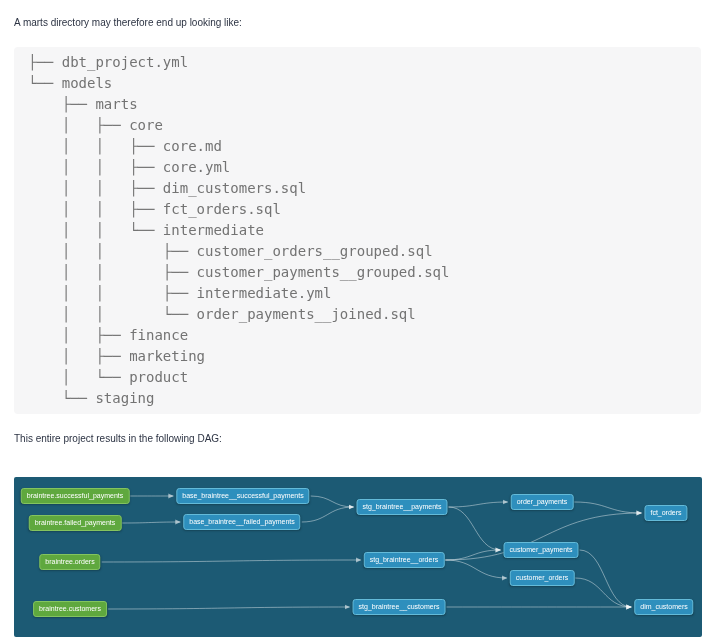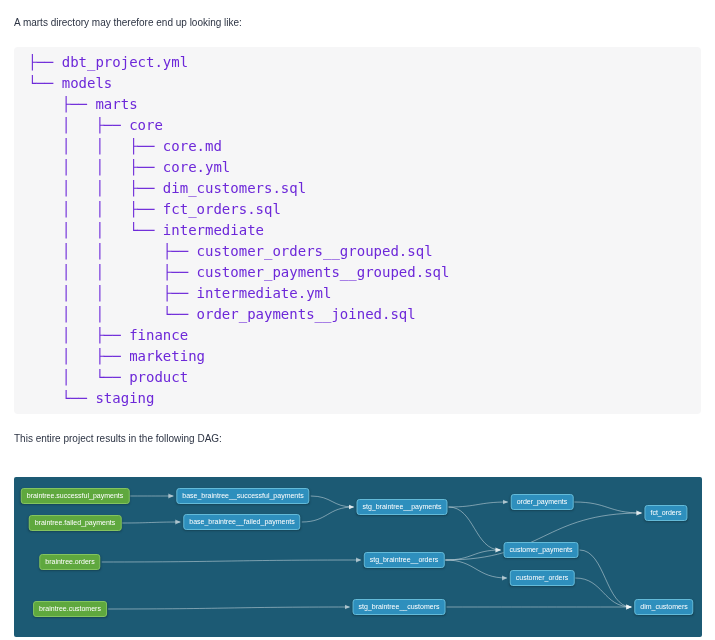--- a/index.html
+++ b/index.html
@@ -17,21 +17,21 @@
     color:#2c3343;
   }
   pre.code-block{
     margin:0 0 14px 0;
     background:#f6f6f7;
     border-radius:4px;
     padding:5px 14px;
     font-family:"DejaVu Sans Mono","Liberation Mono",monospace;
     font-size:14px;
     line-height:21px;
-    color:#6d28d9;
+    color:#737373;
     white-space:pre;
     overflow:hidden;
   }
   p.dag-caption{margin:0 0 28px 0;}
   .dag-panel{
     position:relative;
     width:688px;height:160px;
     background:#1c5a74;
     border-radius:2px;
   }

